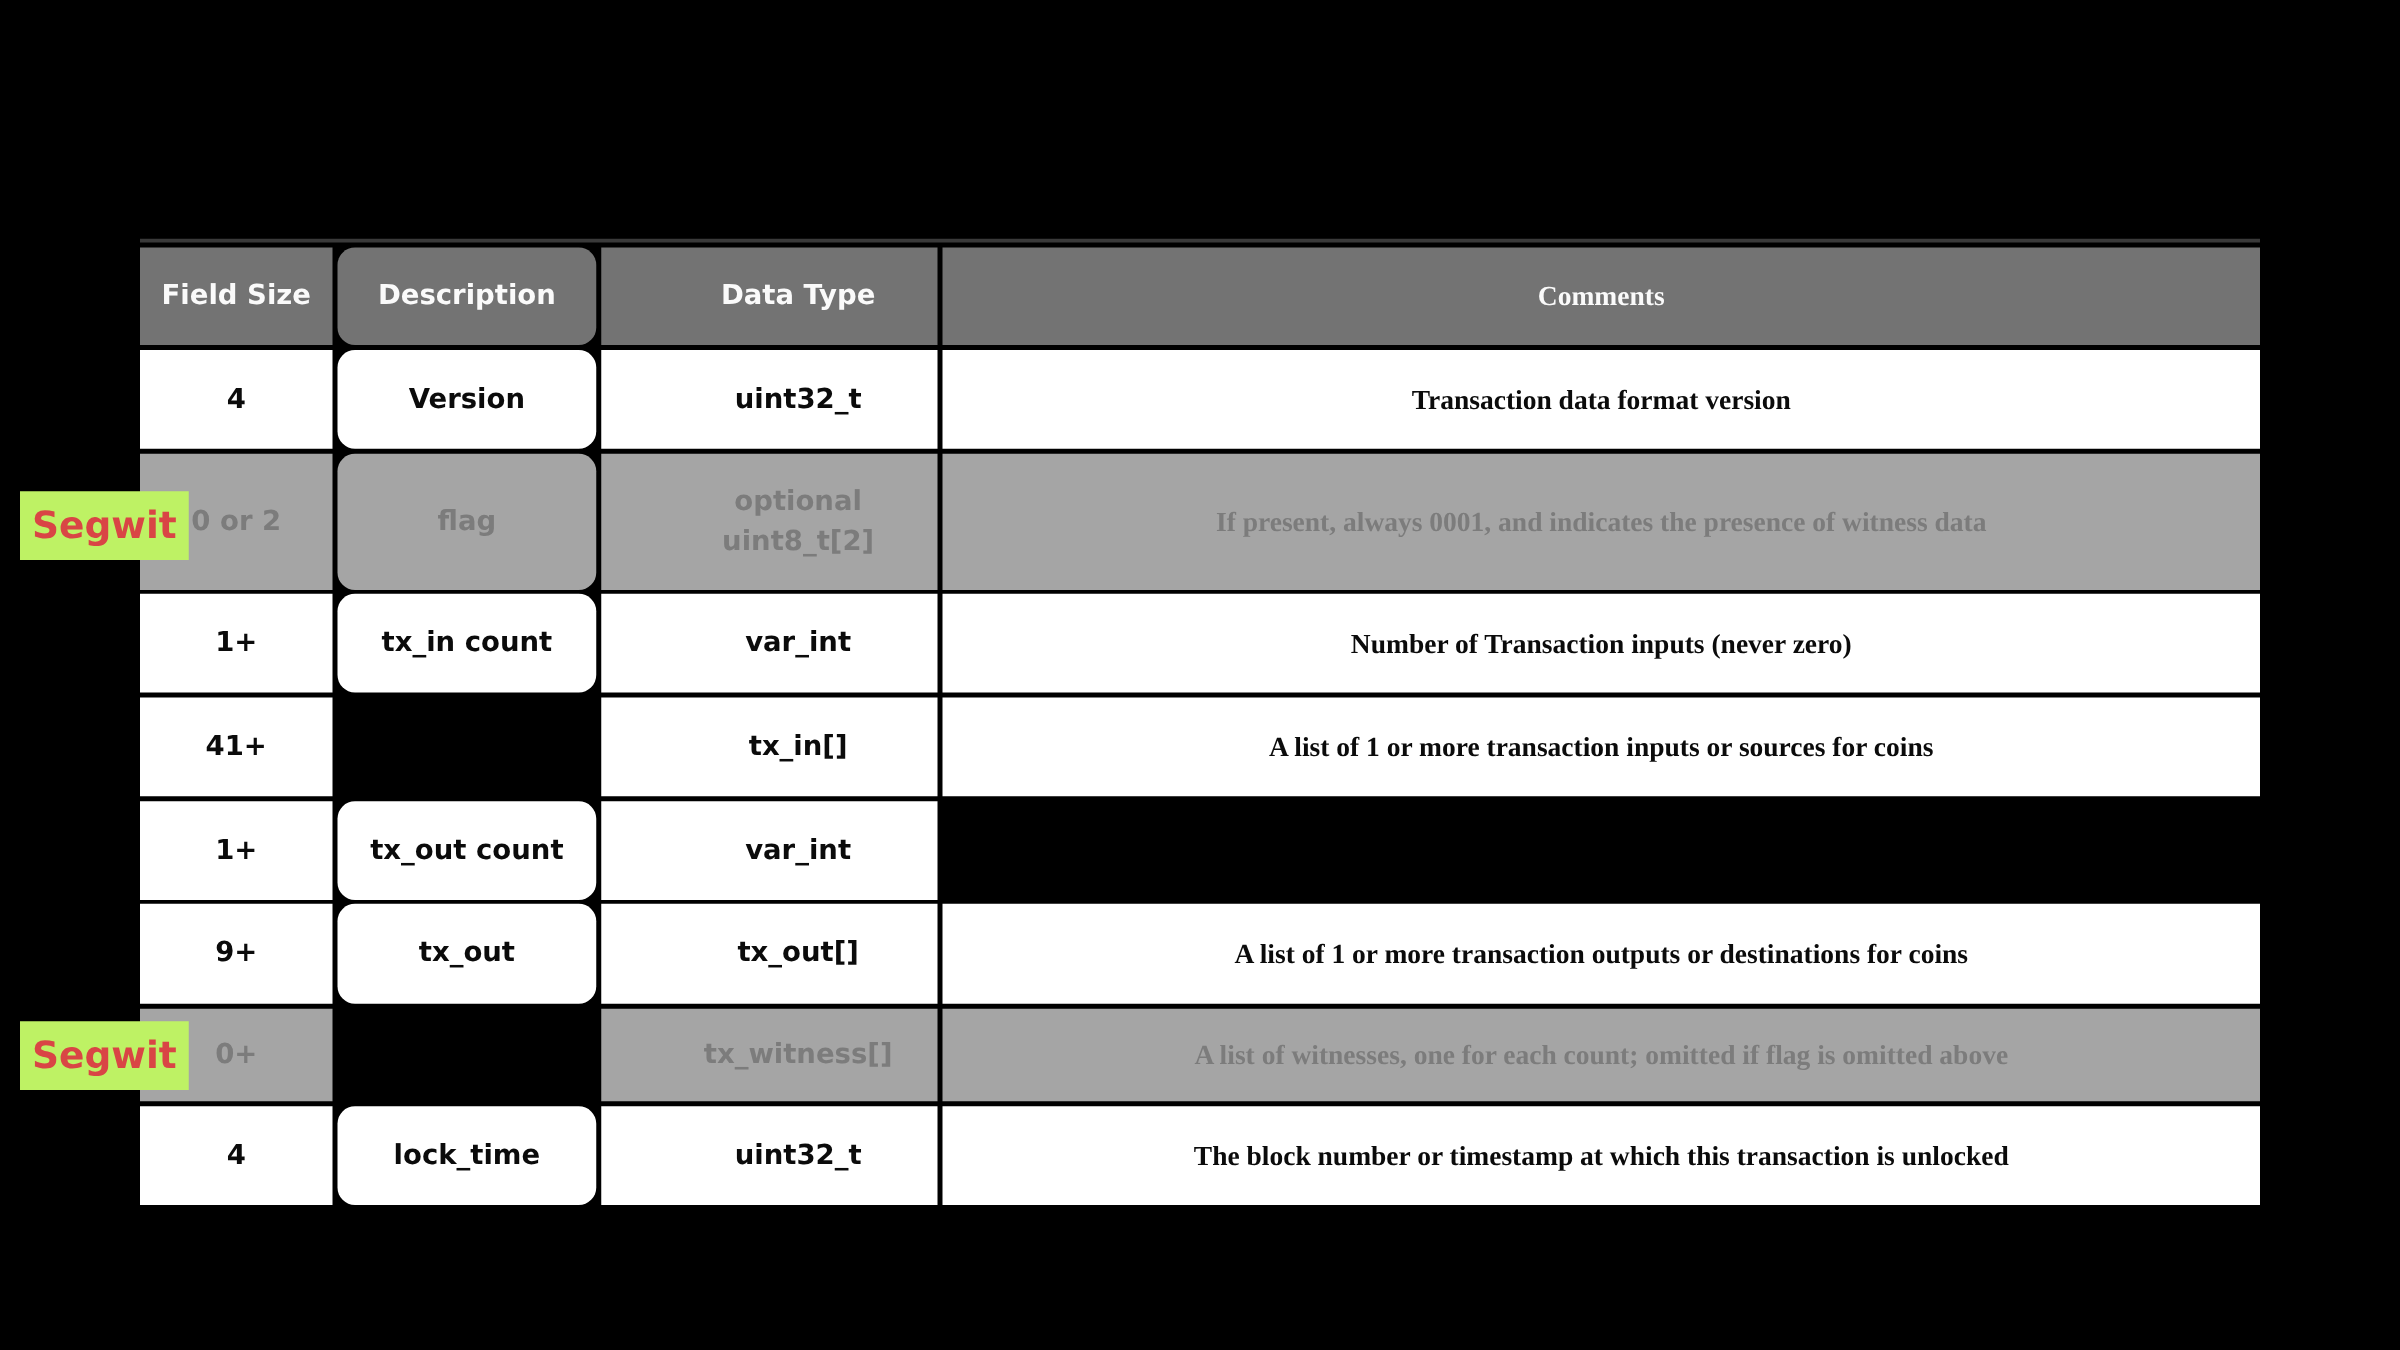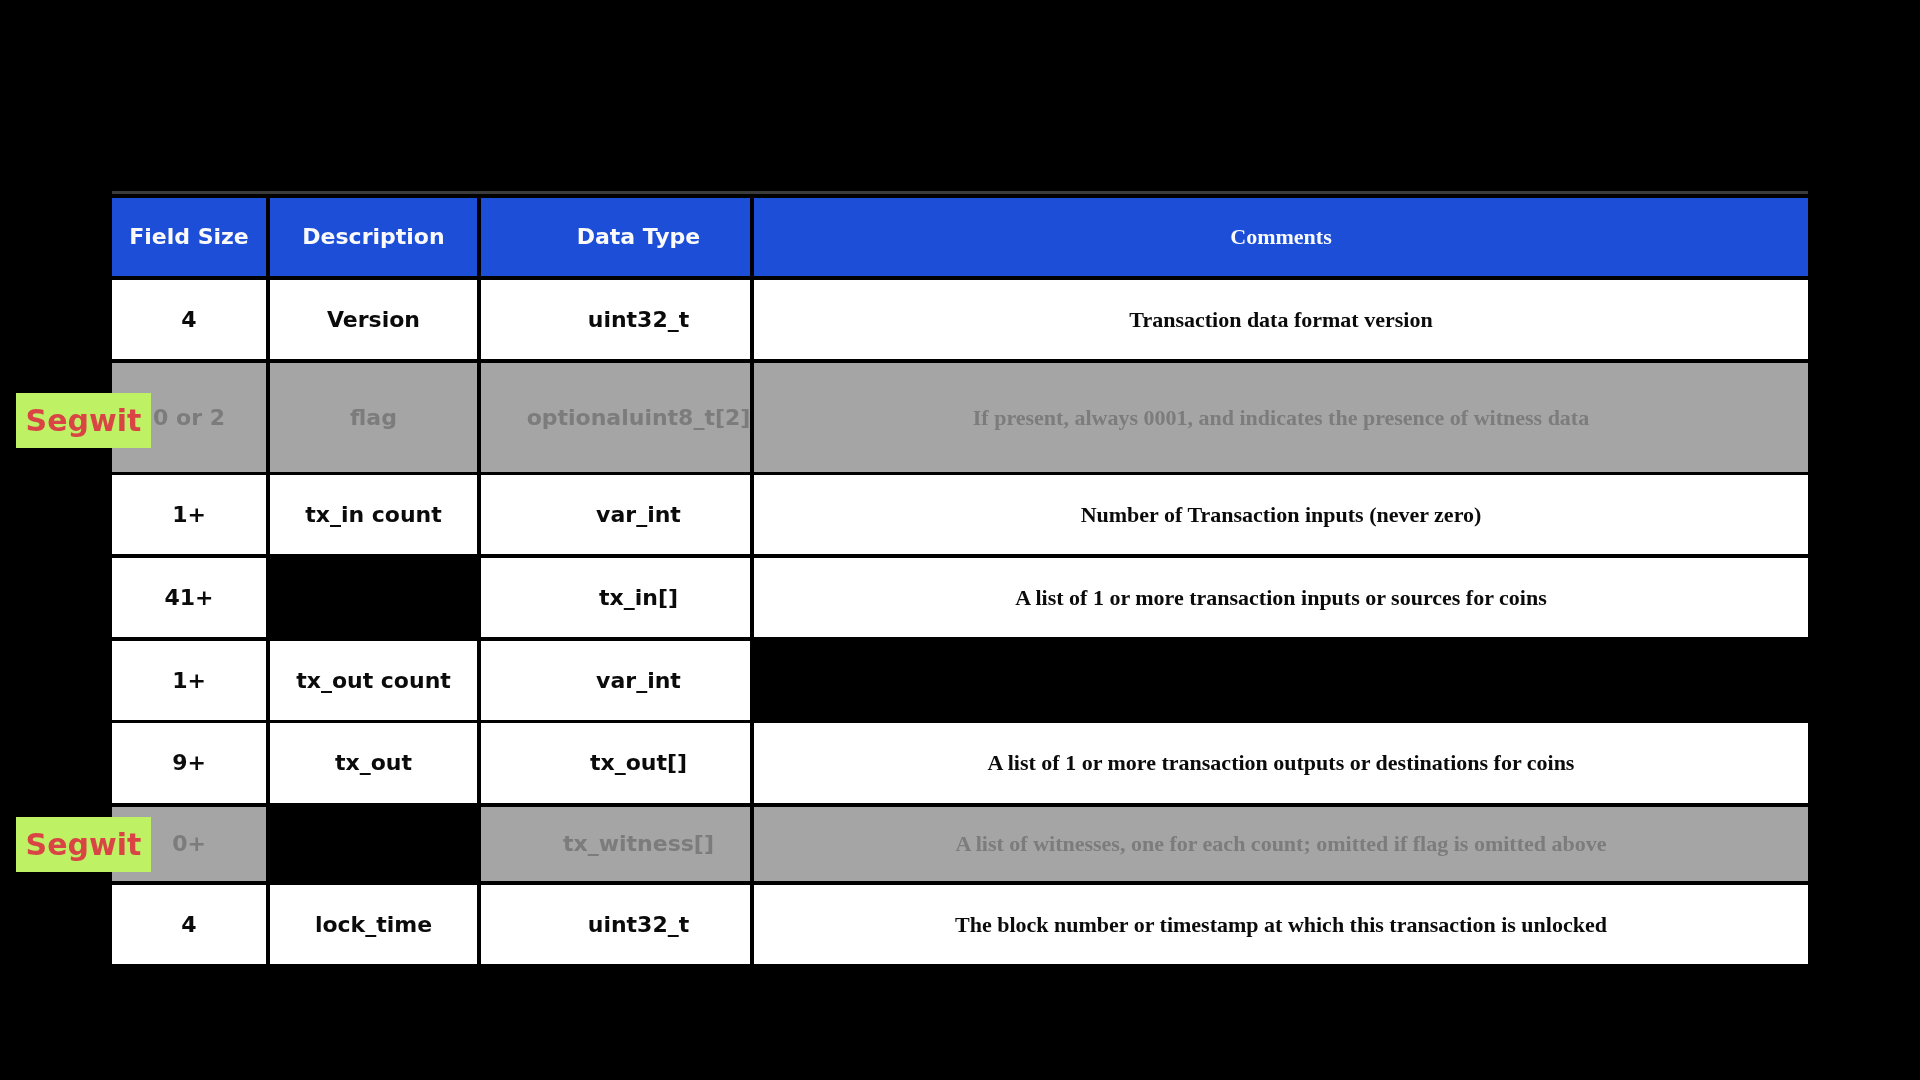--- a/index.html
+++ b/index.html
@@ -9,24 +9,24 @@
   }
   .topline { position:absolute; left:112px; top:191px; width:1696px; height:3px; background:#3a3a3a; }
   .tbl { position:absolute; left:112px; top:198px; width:1696px; }
   .row { position:absolute; left:0; width:1696px; display:block; }
   .cell {
     position:absolute; top:0; height:100%;
     display:flex; align-items:center; justify-content:center; text-align:center;
     font-weight:bold; font-size:22px; line-height:32px; box-sizing:border-box;
   }
   .c1 { left:0; width:154px; }
-  .c2 { left:158px; width:207px; }
+  .c2 { left:158px; width:207px;border-radius:14px; }
   .c3 { left:369px; width:269px;padding-left:46px; }
   .c4 { left:642px; width:1054px;font-family:Liberation Serif, serif; }
-  .hdr .cell { background:#1d4ed8; color:#fafafa; }
+  .hdr .cell { background:#737373; color:#fafafa; }
   .norm .cell { background:#ffffff; color:#0b0b0b; }
   .dim .cell { background:#a5a5a5; color:#7c7c7c; }
   .segwit {
     position:absolute; left:16px; width:135px; height:55px; background:#bef264;
     color:#d94545; font-family:"DejaVu Sans", sans-serif; font-weight:bold; font-size:30px;
     display:flex; align-items:center; justify-content:center; letter-spacing:0px;
   }
 </style>
 </head>
 <body>
@@ -45,21 +45,21 @@
   <div class="row norm" style="top:82px;height:79px;">
     <div class="cell c1">4</div>
     <div class="cell c2">Version</div>
     <div class="cell c3">uint32_t</div>
     <div class="cell c4">Transaction data format version</div>
   </div>
 
   <div class="row dim" style="top:165px;height:109px;">
     <div class="cell c1">0 or 2</div>
     <div class="cell c2">flag</div>
-    <div class="cell c3" style="">
+    <div class="cell c3" style="flex-direction:column;">
       <span>optional</span>
       <span>uint8_t[2]</span>
     </div>
     <div class="cell c4">If present, always 0001, and indicates the presence of witness data</div>
   </div>
 
   <div class="row norm" style="top:277px;height:79px;">
     <div class="cell c1">1+</div>
     <div class="cell c2">tx_in count</div>
     <div class="cell c3">var_int</div>

